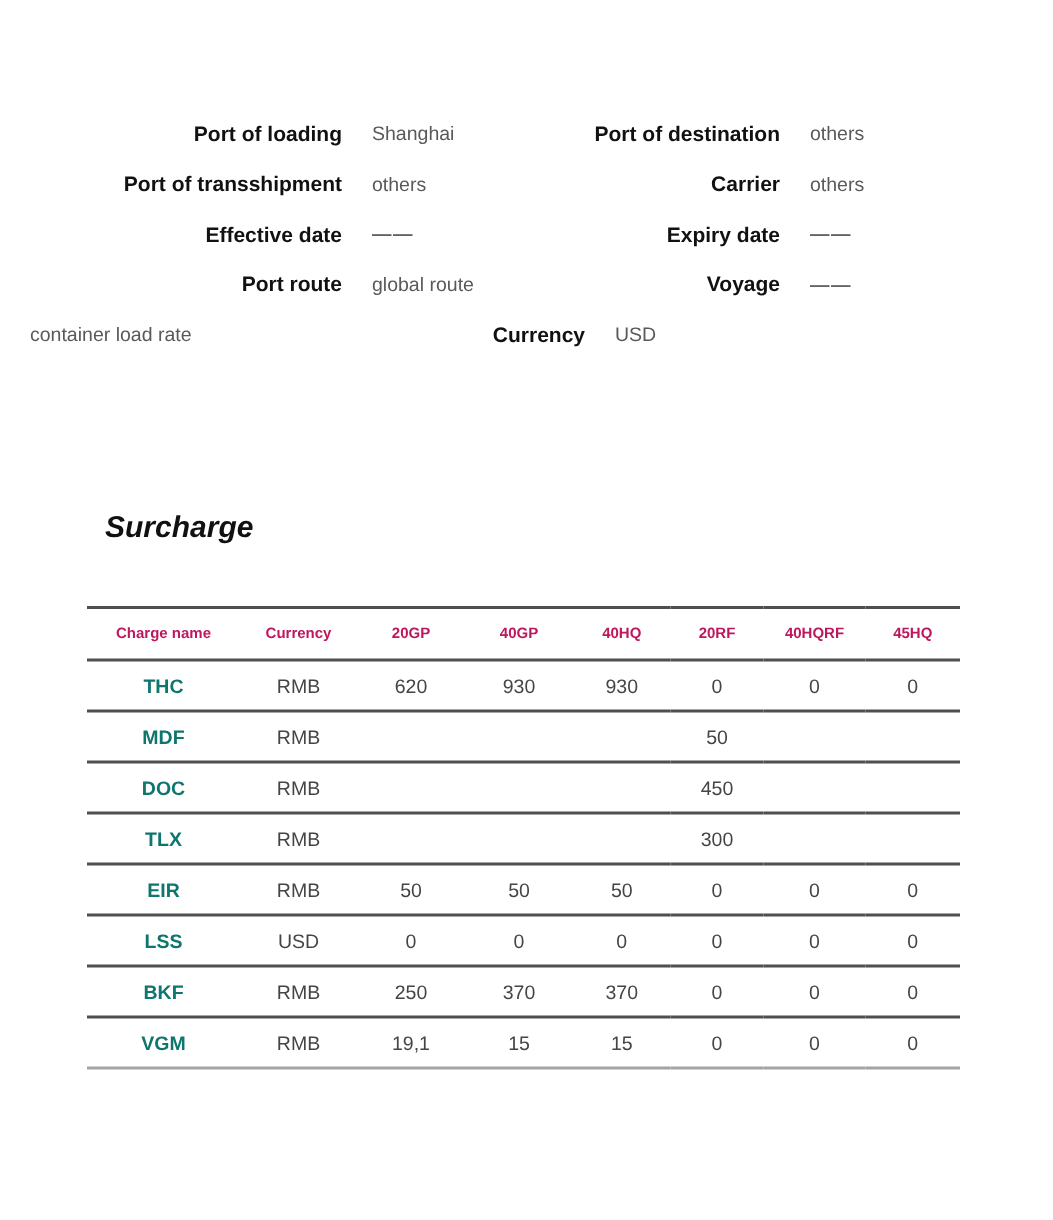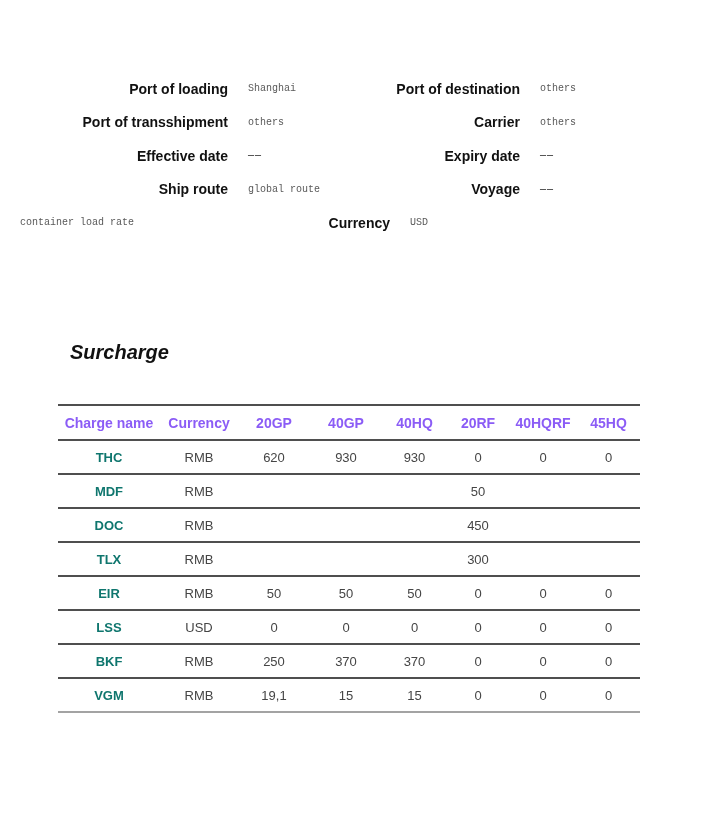--- a/index.html
+++ b/index.html
@@ -31,24 +31,23 @@
   }
   .info-label {
     text-align: right;
     font-weight: bold;
     font-size: 14px;
     color: #111111;
     white-space: nowrap;
   }
   .info-value {
     padding-left: 20px;
-    font-size: 10px;
+    font-size: 13px;
     color: #595959;
     white-space: nowrap;
-    font-family: Liberation Mono, monospace;
   }
   .info-value.dash { color: #1a1a1a; letter-spacing: 1px; }
 
   
   .surcharge-title {
     position: absolute;
     top: 341px;
     left: 70px;
     margin: 0;
     font-size: 20px;
@@ -71,22 +70,22 @@
   table.surcharge td {
     padding: 0;
     text-align: center;
     vertical-align: middle;
     white-space: nowrap;
     overflow: hidden;
   }
   table.surcharge thead th {
     height: 33px;
     font-weight: bold;
-    font-size: 14px;
-    color: #8b5cf6;
+    font-size: 10px;
+    color: #be185d;
     border-top: 2px solid #4f4f4f;
     border-bottom: 2px solid #4f4f4f;
   }
   table.surcharge tbody td {
     height: 32px;
     color: #454545;
     border-bottom: 2px solid #4f4f4f;
   }
   table.surcharge tbody tr:last-child td {
     border-bottom: 2px solid #a3a3a3;
@@ -118,21 +117,21 @@
     </div>
 
     <div class="info-row">
       <div class="info-label">Effective date</div>
       <div class="info-value dash">——</div>
       <div class="info-label">Expiry date</div>
       <div class="info-value dash">——</div>
     </div>
 
     <div class="info-row">
-      <div class="info-label">Ship route</div>
+      <div class="info-label">Port route</div>
       <div class="info-value">global route</div>
       <div class="info-label">Voyage</div>
       <div class="info-value dash">——</div>
     </div>
 
     <div class="info-row">
       <div class="info-value">container load rate</div>
       <div class="info-label">Currency</div>
       <div class="info-value">USD</div>
     </div>

